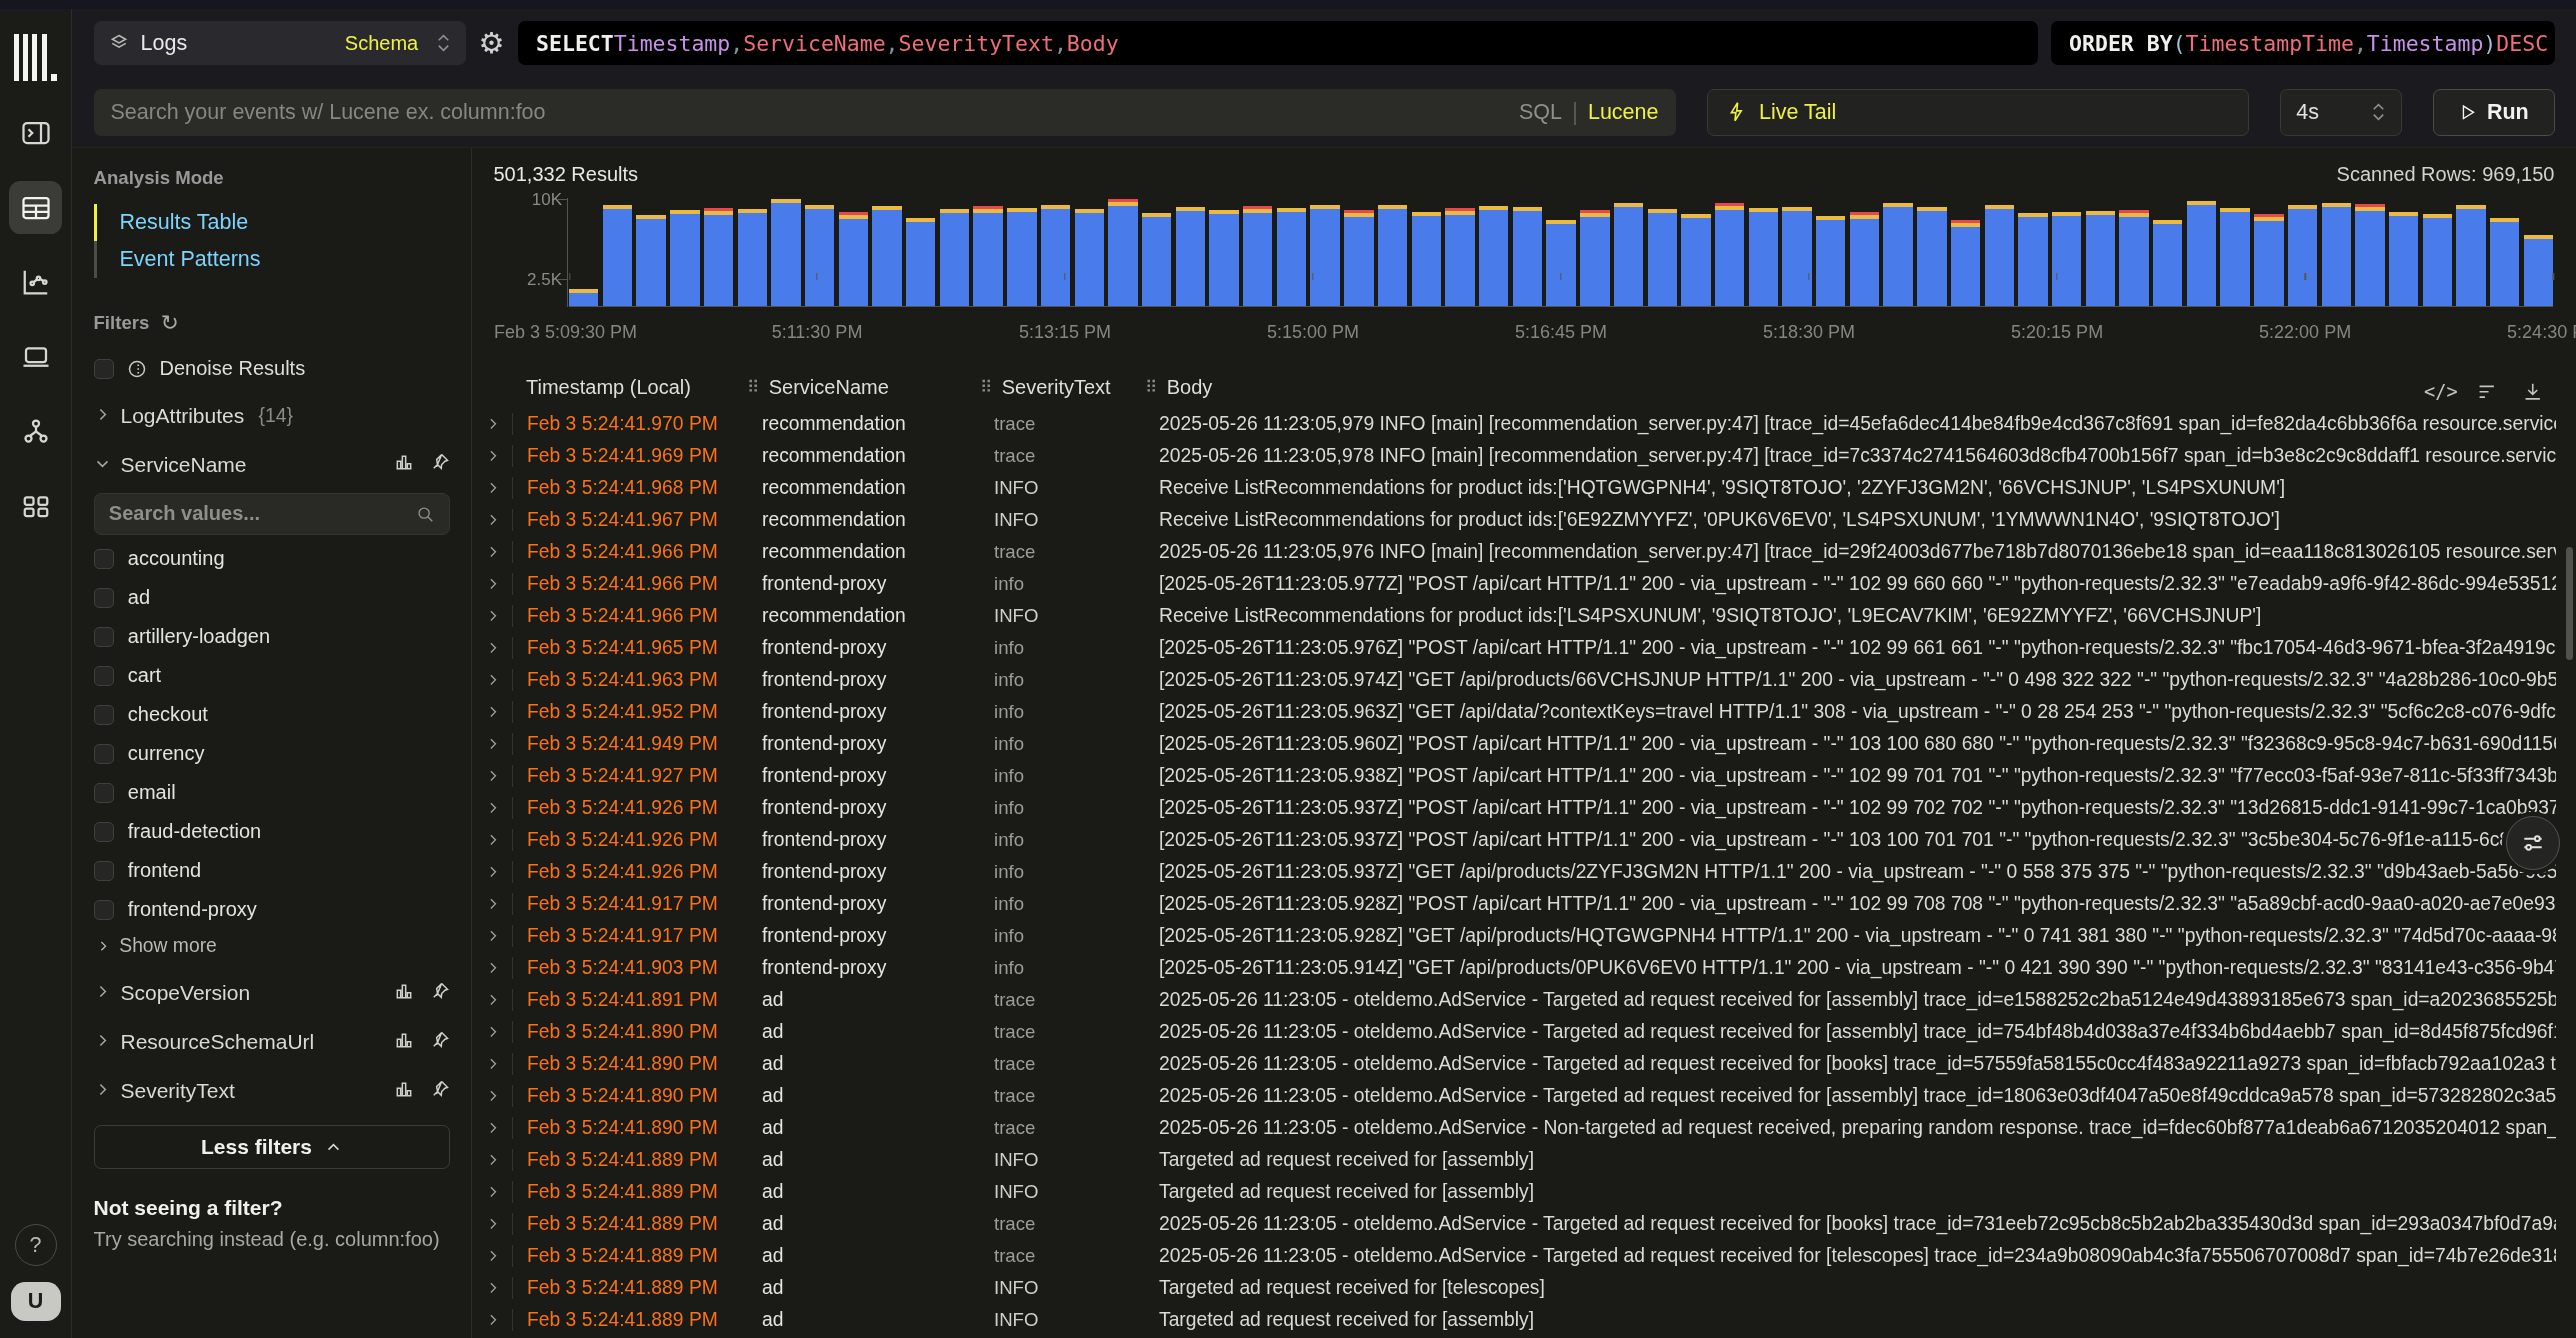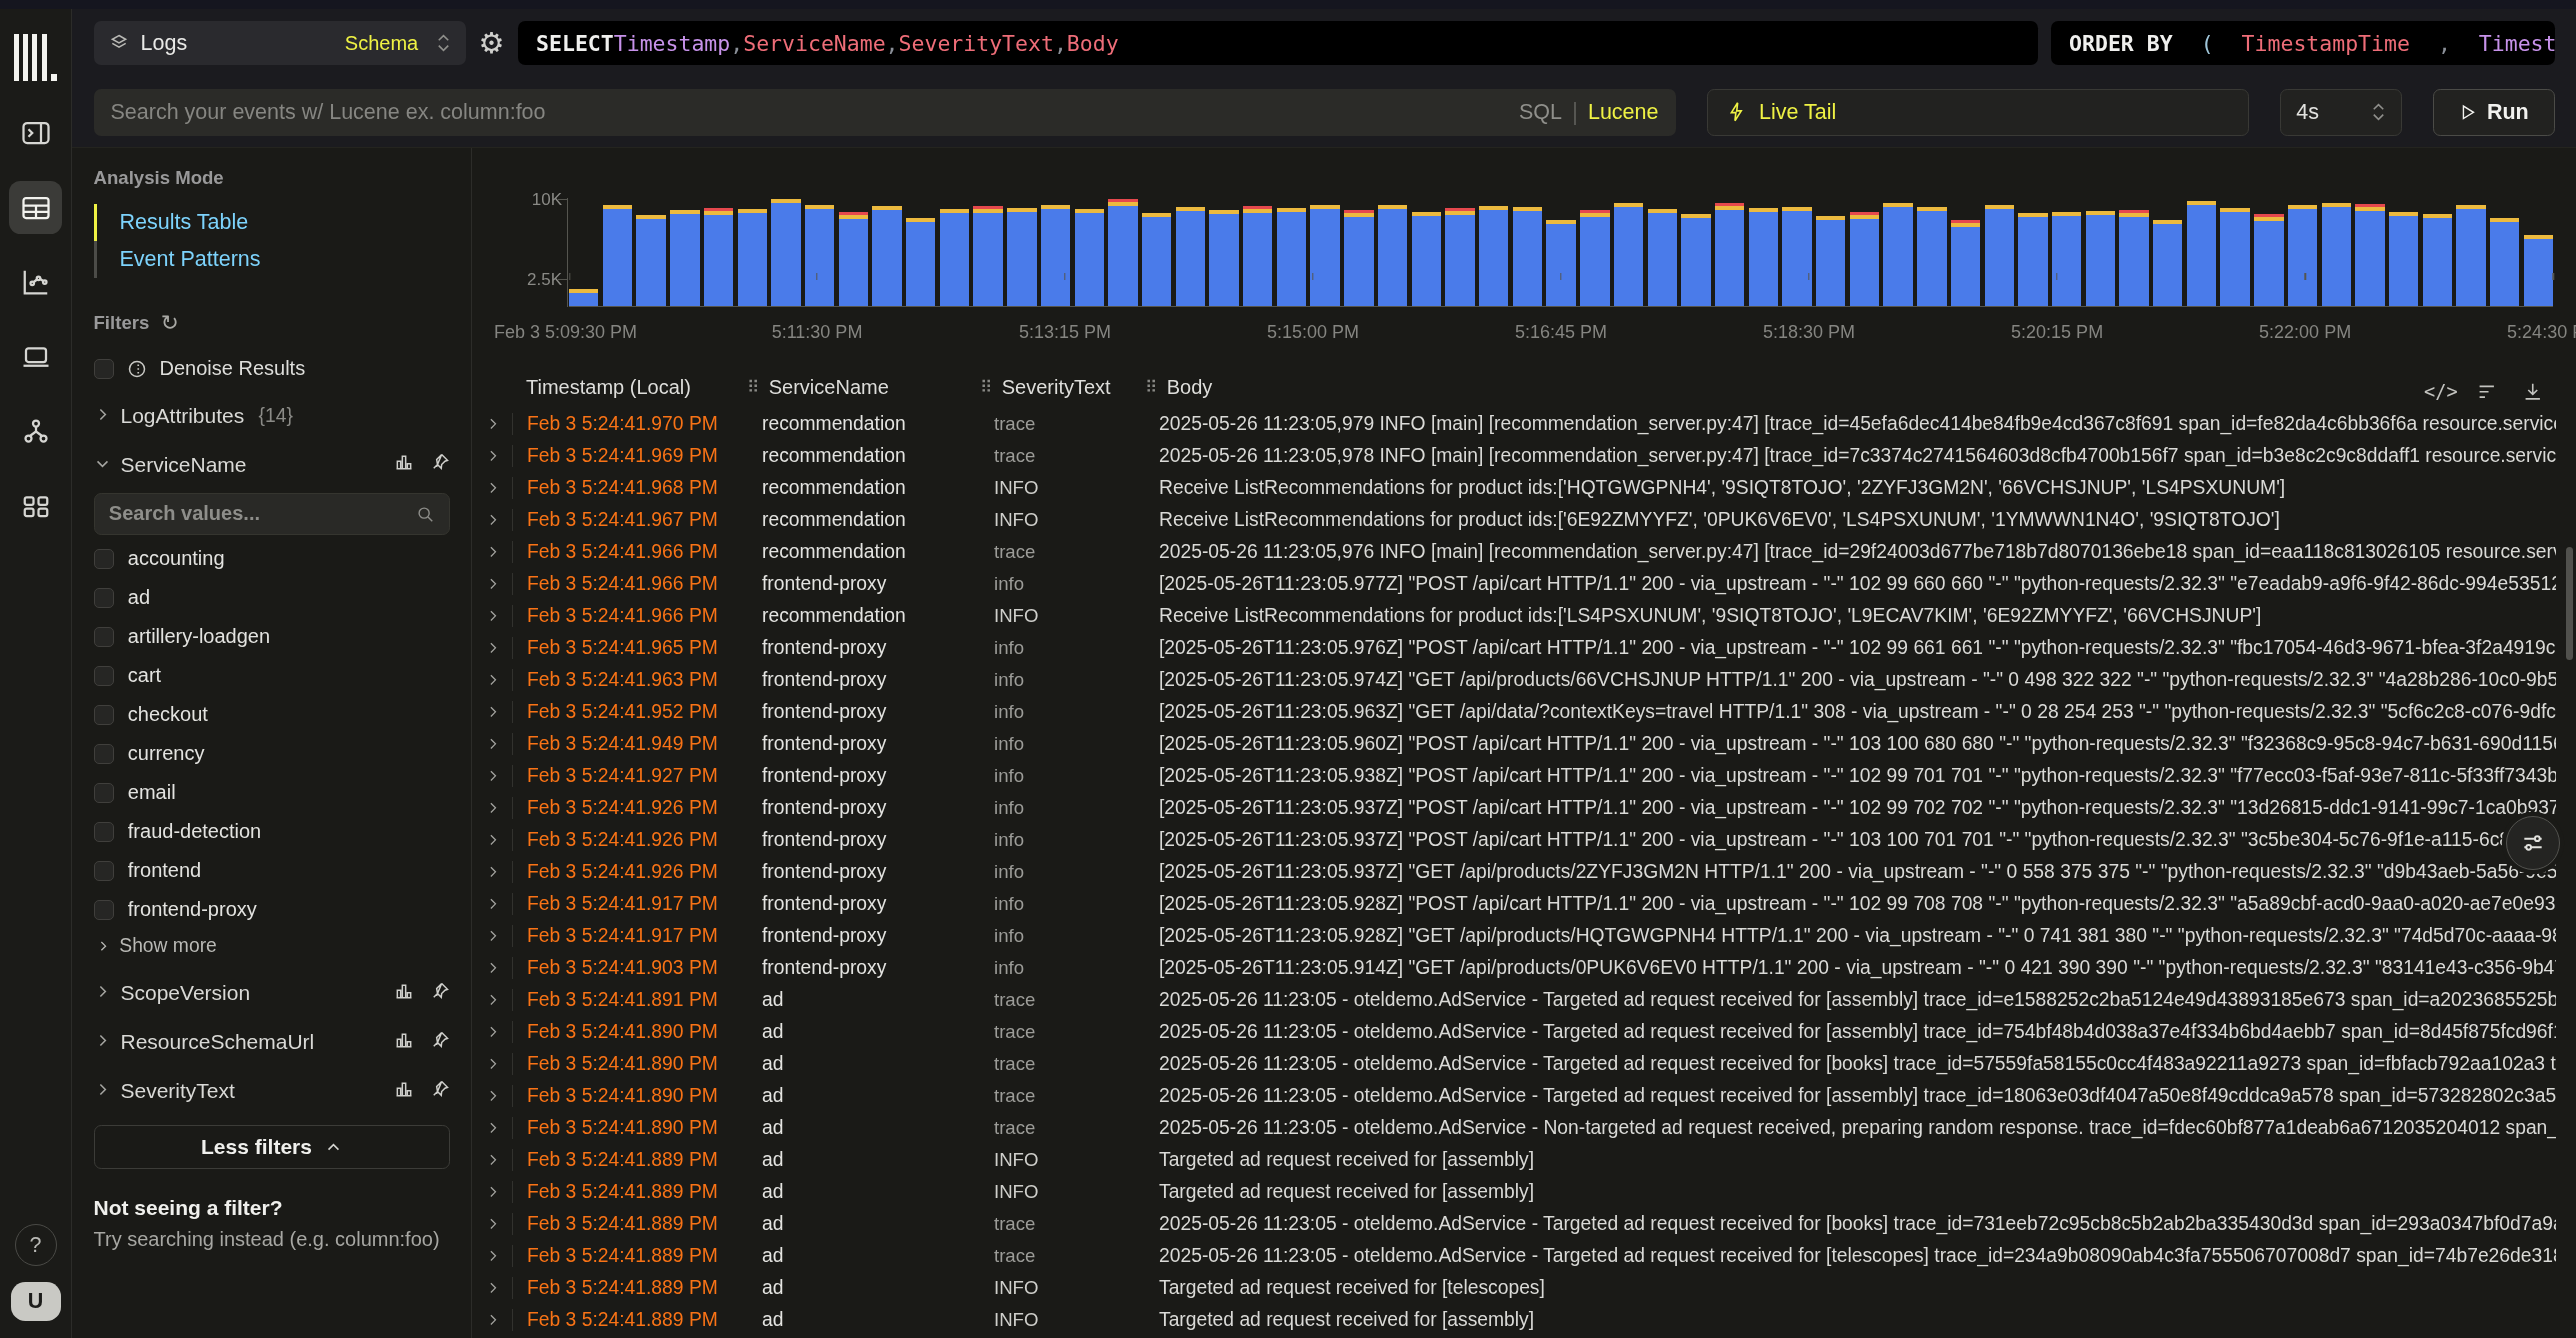--- a/index.html
+++ b/index.html
@@ -26,21 +26,21 @@
 
   
   .row1 { position:absolute; left:72px; right:0; top:8.6px; height:69px; background:#1b1b1f; display:flex; align-items:center; gap:13px; padding:0 21.5px; }
   .src-box { width:372px; height:44px; background:#2a2a2e; border-radius:7.2px; display:flex; align-items:center; padding:0 15.7px; gap:11.4px; }
   .src-box .label { font-size:21.5px; color:#e9e9e7; }
   .src-box .mode { margin-left:auto; color:#eff244; font-size:20px; }
   .stepper { display:flex; flex-direction:column; gap:2.1px; margin-left:7.2px; }
   .stepper svg { width:13px; height:7.9px; color:#8f8f8b; }
   .gear { font-size:29px; color:#cfcfcc; line-height:1; }
   .sql-box { flex:1; height:44px; background:#000000; border-radius:7.2px; display:flex; align-items:center; padding:0 18.6px; font-size:21.5px; white-space:nowrap; overflow:hidden; }
-  .ob-box { width:504px;gap:28px; }
+  .ob-box { width:504px; }
   .tok-kw { color:#f0f0ee; font-weight:bold; }
   .tok-purple { color:#c792ea; }
   .tok-red { color:#ee6d78; }
   .tok-punct { color:#8a8f98; }
   .tok-blue { color:#9fc5d8; }
 
   
   .row2 { position:absolute; left:72px; right:0; top:77px; height:71px; background:#1b1b1f; display:flex; align-items:center; gap:31px; padding:0 21.5px; border-bottom:0.7px solid #24241f; }
   .search-box { flex:1; height:47px; background:#2b2b28; border-radius:7.2px; display:flex; align-items:center; padding:0 17px; }
   .search-box input { flex:1; background:transparent; border:none; outline:none; color:#d9d9d6; font-size:21.5px; font-family:"Liberation Sans",sans-serif; }
@@ -424,20 +424,24 @@
     <svg viewBox="0 0 24 24" fill="none" stroke="currentColor" stroke-width="2.2">
         <path d="M9 5l7 7-7 7"></path>
       </svg>
   </div>
 
   <div class="nsf">Not seeing a filter?</div>
   <div class="nsf-sub">Try searching instead (e.g. column:foo)</div>
 </aside>
 
 <main class="main">
+  <div class="results-bar">
+    <span class="results-count">501,332 Results</span>
+    <span class="scanned">Scanned Rows: 969,150</span>
+  </div>
 
   <div class="chart">
     <div class="axis-v"></div>
     <div class="plot" id="plot">
         <div class="bar">
           <div class="seg-warn"></div>
           <div class="seg-info" style="height: 13px;"></div>
         </div>
         <div class="bar">
           <div class="seg-warn"></div>

